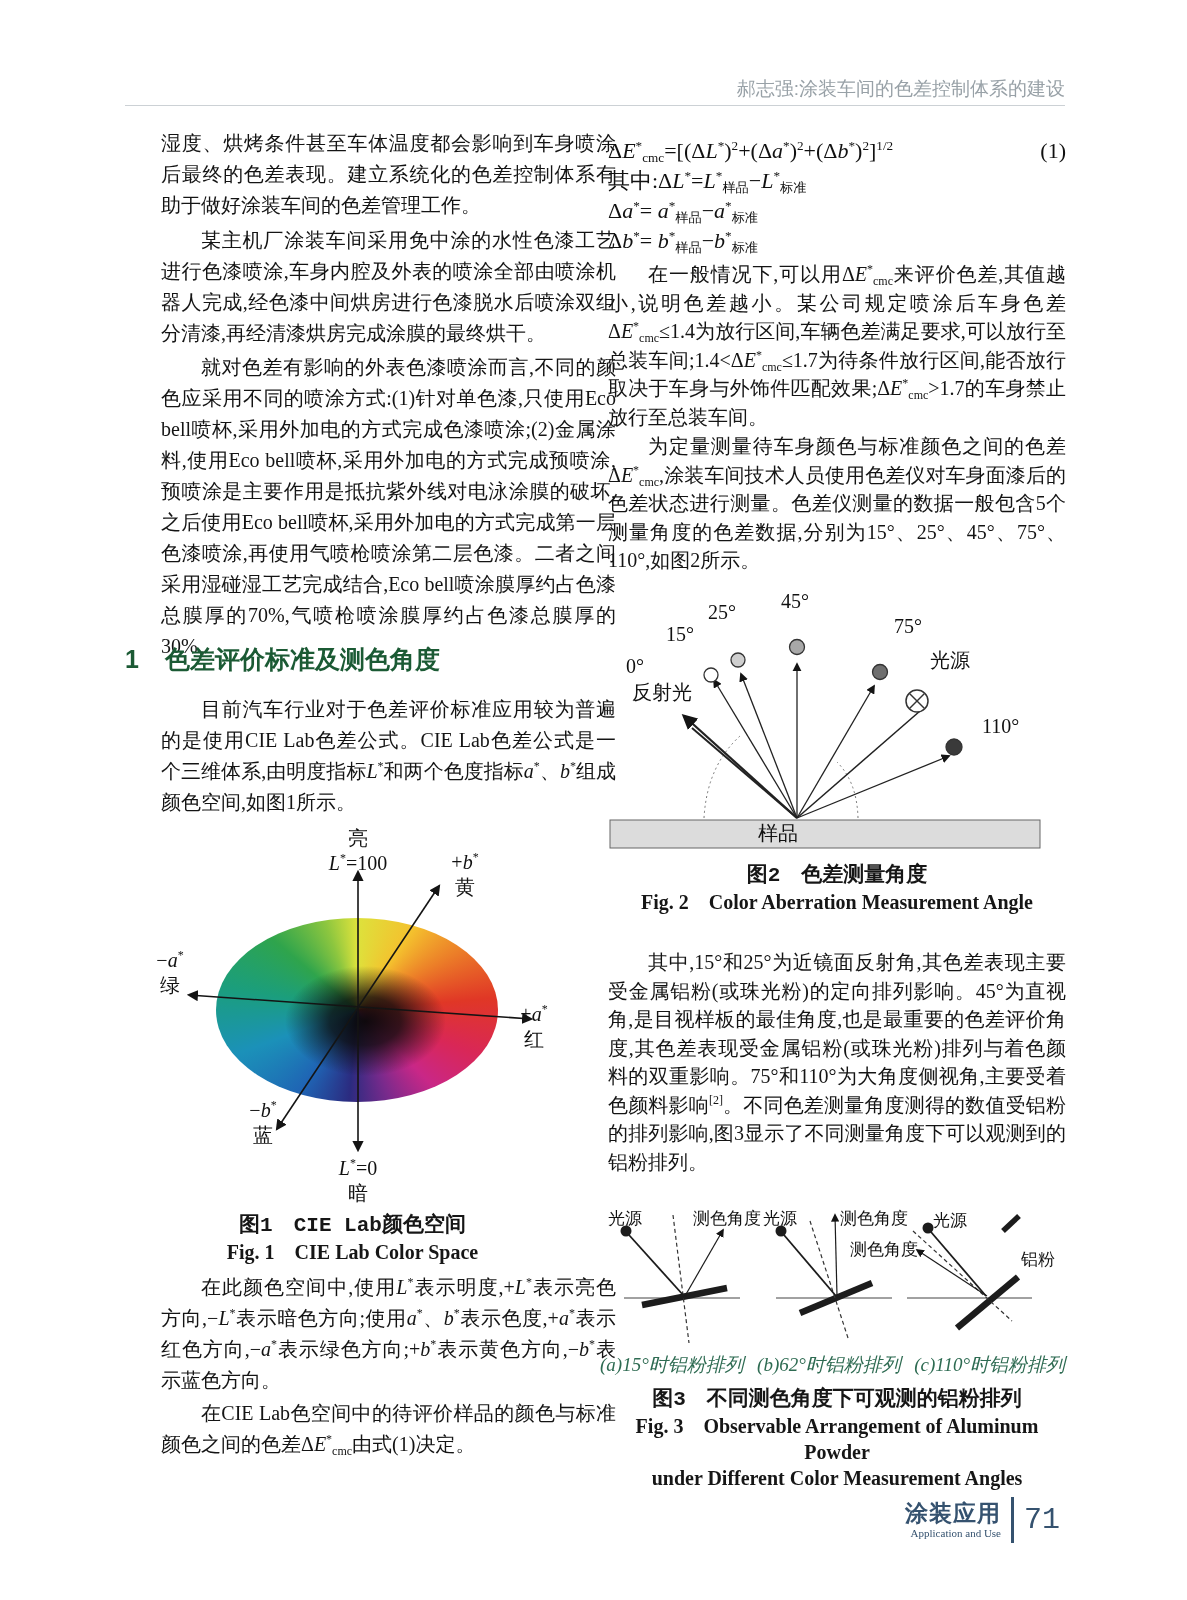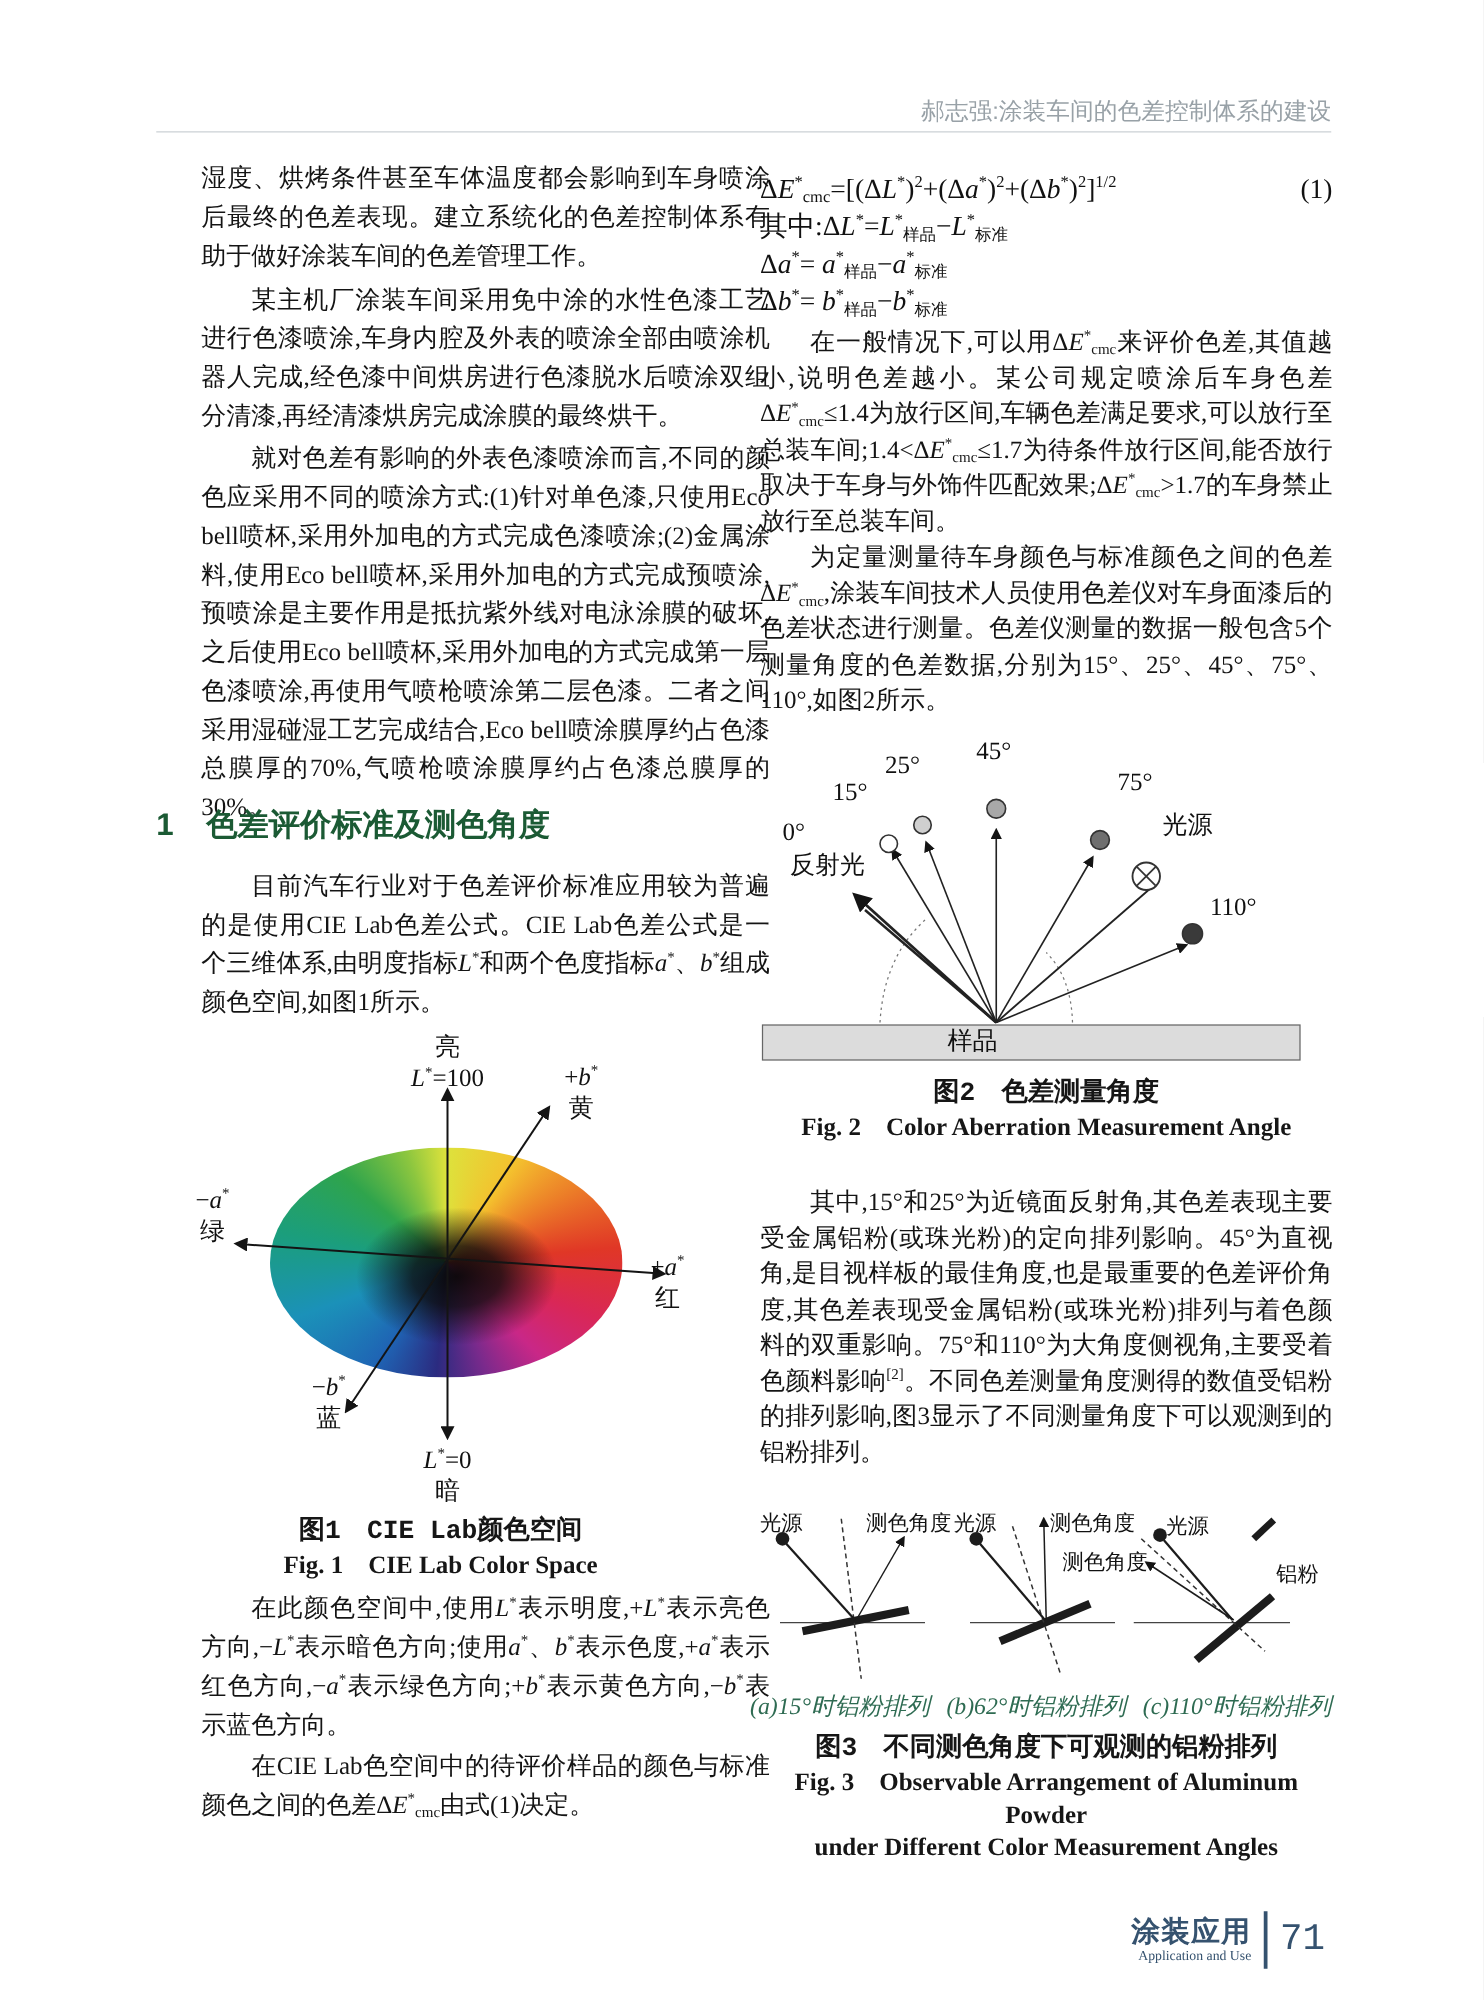--- a/index.html
+++ b/index.html
@@ -30,21 +30,21 @@
         background:
           radial-gradient(ellipse 42% 44% at 53% 56%, rgba(8,8,8,0.96) 0%, rgba(12,12,12,0.8) 30%, rgba(20,20,20,0) 68%),
           conic-gradient(from 0deg at 50% 50%,
             #dde23c 0deg,#f4c12e 35deg,#ec7e28 60deg,#e03726 85deg,#d92757 110deg,
             #c92787 135deg,#7a2a8c 160deg,#2b2b80 185deg,#1f64b4 215deg,#1b91b9 250deg,
             #1b9e7c 280deg,#2fa44c 310deg,#8cc63f 340deg,#dde23c 360deg);}
   .formula{font-size:22px;line-height:30px;}
   .f-first{display:flex;justify-content:space-between;}
   .subcap{display:flex;justify-content:space-between;font-size:19px;font-style:italic;
         color:#2e6b52;font-family:"Liberation Serif","DejaVu Serif",serif;}
-  .footer{position:absolute;left:905px;top:1497px;display:flex;align-items:center;color:#35526f;margin-top:32px;}
+  .footer{position:absolute;left:905px;top:1497px;display:flex;align-items:center;color:#35526f;}
   .footer .f-cn{font-family:"Liberation Sans","DejaVu Sans",sans-serif;font-weight:bold;
         font-size:23px;line-height:26px;text-align:right;letter-spacing:1px;}
   .footer .f-en{font-size:11px;line-height:14px;text-align:right;font-family:"Liberation Serif",serif;}
   .footer .f-bar{width:3px;height:46px;background:#35526f;margin:0 10px;}
   .footer .f-num{font-size:30px;font-family:Liberation Mono, monospace;}
   svg{position:absolute;left:0;top:0;}
 </style>
 </head>
 <body>
 
@@ -146,21 +146,21 @@
         <line x1="316.5" y1="105.5" x2="301.5" y2="120.5" stroke="#333" stroke-width="1.4"></line>
       </g>
     </svg>
     <div class="fig-label" style="left:18px;top:66px;">0°</div>
     <div class="fig-label" style="left:24px;top:92px;">反射光</div>
     <div class="fig-label" style="left:58px;top:34px;">15°</div>
     <div class="fig-label" style="left:100px;top:12px;">25°</div>
     <div class="fig-label" style="left:173px;top:1px;">45°</div>
     <div class="fig-label" style="left:286px;top:26px;">75°</div>
     <div class="fig-label" style="left:322px;top:60px;">光源</div>
-    <div class="fig-label" style="left:360px;top:126px;">110°</div>
+    <div class="fig-label" style="left:374px;top:126px;">110°</div>
     <div class="fig-label" style="left:125px;top:233px;width:90px;text-align:center;">样品</div>
   </div>
 
   <div class="abs" style="left:608px;top:862px;width:458px;">
     <div class="cap-cn">图2　色差测量角度</div>
     <div class="cap-en">Fig. 2　Color Aberration Measurement Angle</div>
   </div>
 
   <p class="abs body rc ind" style="left:608px;top:948px;width:458px;">其中,15°和25°为近镜面反射角,其色差表现主要受金属铝粉(或珠光粉)的定向排列影响。45°为直视角,是目视样板的最佳角度,也是最重要的色差评价角度,其色差表现受金属铝粉(或珠光粉)排列与着色颜料的双重影响。75°和110°为大角度侧视角,主要受着色颜料影响<sup>[2]</sup>。不同色差测量角度测得的数值受铝粉的排列影响,图3显示了不同测量角度下可以观测到的铝粉排列。</p>
 

